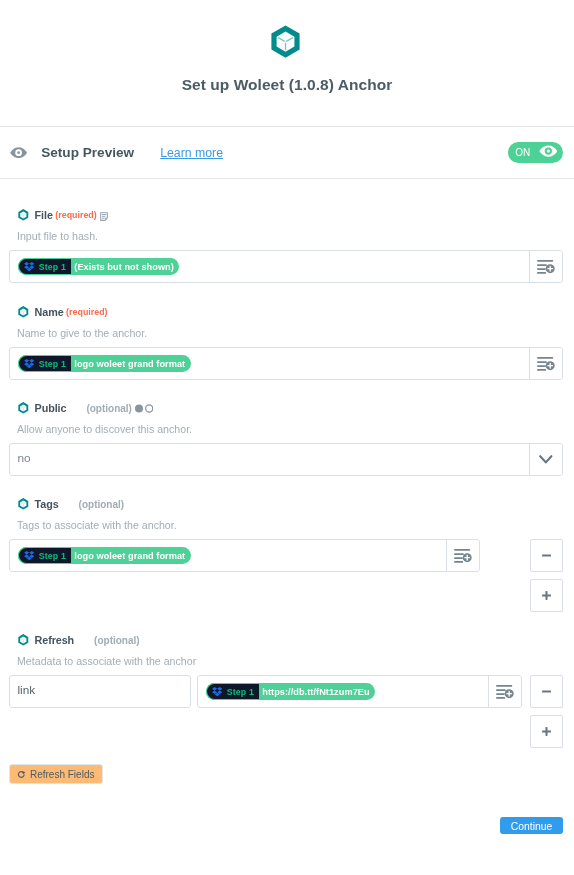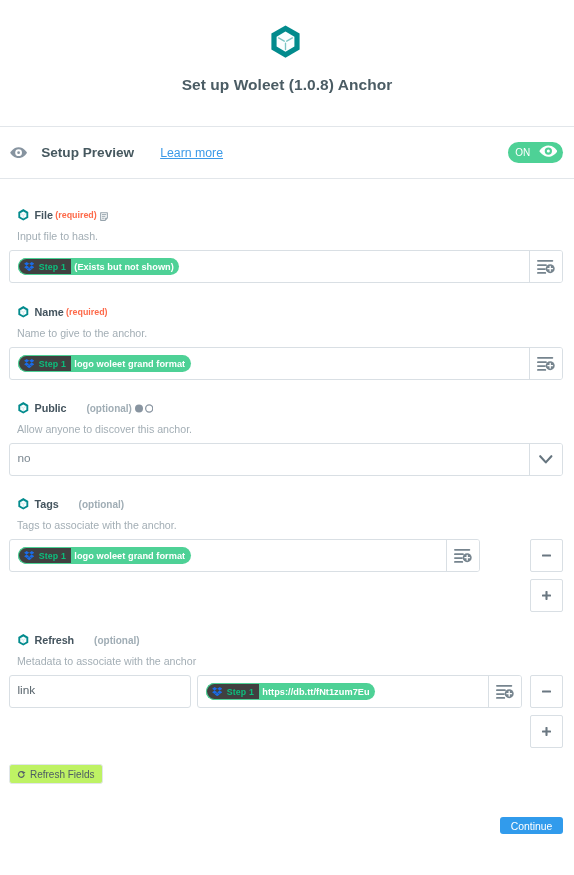--- a/index.html
+++ b/index.html
@@ -41,37 +41,37 @@
   .ctrl .textpart{flex:1;display:flex;align-items:center;padding:0 8px 0 7.5px;box-sizing:border-box;}
   .ctrl .divider{width:1px;background:#d9dfe4;}
   .ctrl .btnpart{width:32px;display:flex;align-items:center;justify-content:center;
        background:#fff;cursor:pointer;border-radius:0 2px 2px 0;}
   .plainval{font-size:11.8px;color:#58646c;position:relative;top:-1.5px;}
   .selval{font-size:11.8px;color:#7c8891;position:relative;top:-1.5px;}
 
   
   .steppill{display:inline-flex;align-items:center;background:#4ed196;border-radius:8.5px;
       height:17px;box-sizing:border-box;}
-  .steppill .left{display:flex;align-items:center;background:#404040;height:17px;
+  .steppill .left{display:flex;align-items:center;background:#0f172a;height:17px;
       border:1.6px solid #4ed196;border-right:none;border-radius:8.5px 0 0 8.5px;
       padding:0 4.7px 0 5.3px;box-sizing:border-box;}
   .steppill .left .dbx{margin-right:4.5px;display:flex;align-items:center;}
   .steppill .left .sn{font-size:8.8px;font-weight:bold;color:#0cbf7d;letter-spacing:.15px;}
   .steppill .right{color:#fff;font-size:9.2px;font-weight:bold;padding:0 5.4px 0 3.6px;
       display:flex;align-items:center;height:17px;white-space:nowrap;border-radius:0 8.5px 8.5px 0;
       letter-spacing:.05px;}
 
   .sidebtns{margin-left:50px;display:flex;flex-direction:column;align-items:center;}
   .sqbtn{width:33px;height:33px;border:1px solid #d9dfe4;border-radius:2px;background:#fff;
      display:flex;align-items:center;justify-content:center;cursor:pointer;color:#5a6870;
      box-sizing:border-box;}
   .sqbtn.second{margin-top:7px;}
 
   .refresh{position:absolute;left:8.8px;top:764px;display:inline-flex;align-items:center;
-     border:1px solid #e1e6ea;border-radius:3px;background:#bef264;height:19.6px;padding:1px 7.5px 0 7.7px;
+     border:1px solid #e1e6ea;border-radius:3px;background:#fdba74;height:19.6px;padding:1px 7.5px 0 7.7px;
      cursor:pointer;font-size:10.0px;color:#4d5b64;box-sizing:border-box;}
   .refresh .rico{margin-right:3.9px;display:flex;align-items:center;}
 
   .continue{position:absolute;left:500px;top:817px;width:63px;height:17px;background:#319bec;
      border-radius:3px;color:#fff;font-size:10.4px;display:flex;align-items:center;
      justify-content:center;cursor:pointer;padding-top:1.5px;box-sizing:border-box;}
 </style>
 </head>
 <body>
 

